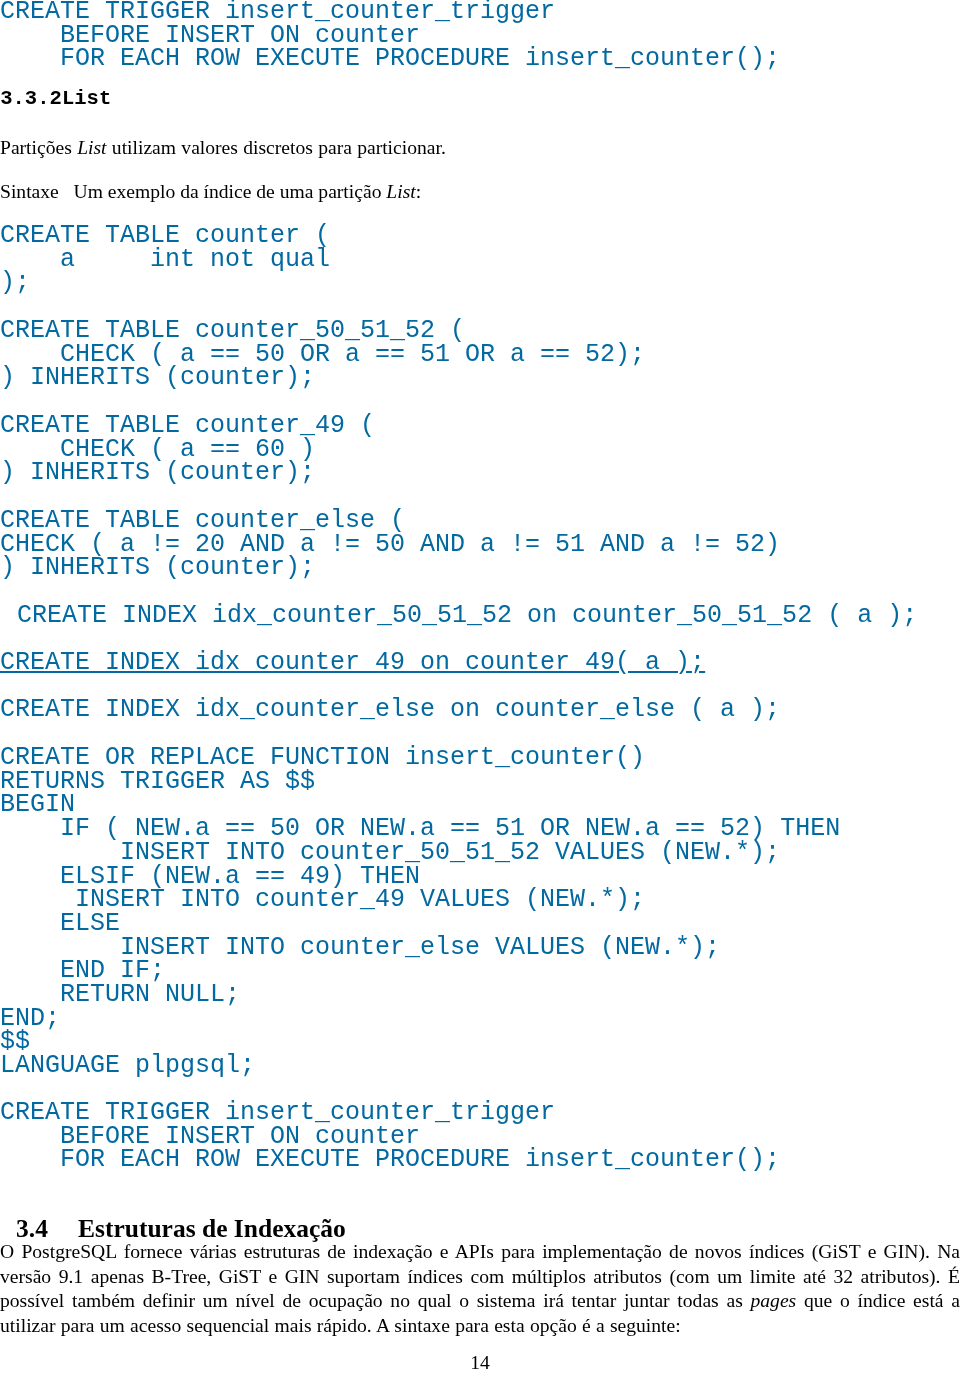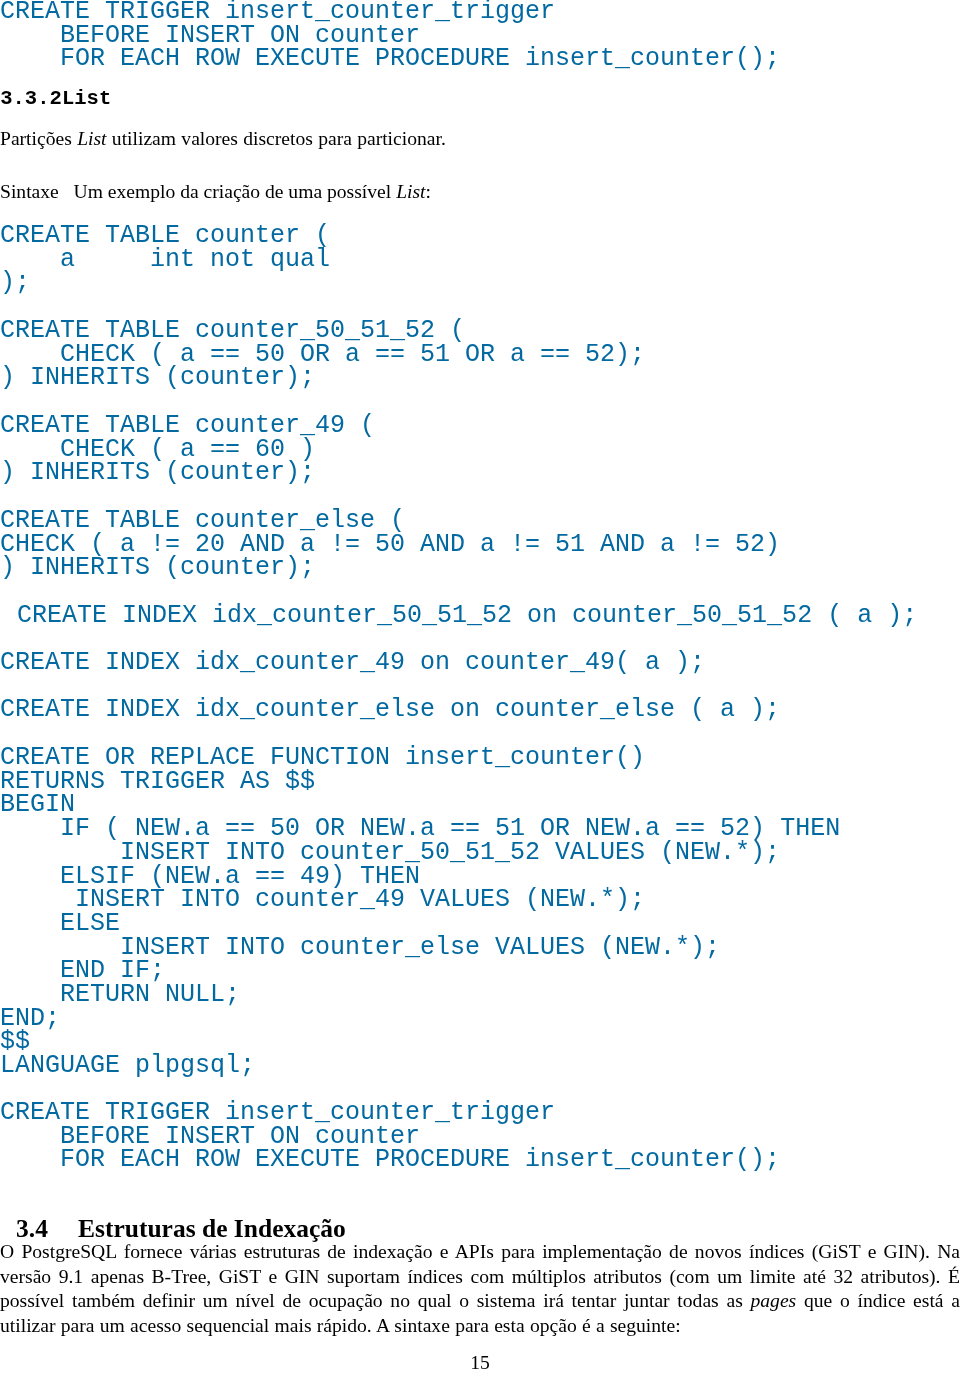--- a/index.html
+++ b/index.html
@@ -92,43 +92,43 @@
 <body>
 
 <div class="page">
 
   <pre class="code code-block abs" style="top:0px;">CREATE TRIGGER insert_counter_trigger
     BEFORE INSERT ON counter
     FOR EACH ROW EXECUTE PROCEDURE insert_counter();</pre>
 
   <h3 class="sub abs" style="top:87px;"><span class="num">3.3.2</span><span>List</span></h3>
 
-  <p class="para abs" style="top:127px; width:876px;"><span>Partições </span><i>List</i><span> utilizam valores discretos para particionar.</span></p>
+  <p class="para abs" style="top:136px; width:876px;"><span>Partições </span><i>List</i><span> utilizam valores discretos para particionar.</span></p>
 
-  <p class="runin abs" style="top:180px; width:960px;"><b>Sintaxe</b>&nbsp;&nbsp;&nbsp;<span>Um exemplo da criação de uma possível </span><i>List</i><span>:</span></p>
+  <p class="runin abs" style="top:180px; width:960px;"><b>Sintaxe</b>&nbsp;&nbsp;&nbsp;<span>Um exemplo da índice de uma partição </span><i>List</i><span>:</span></p>
 
   <pre class="code code-block abs" style="top:224px;">CREATE TABLE counter (
     a     int not qual
 );</pre>
 
   <pre class="code code-block abs" style="top:319px;">CREATE TABLE counter_50_51_52 (
     CHECK ( a == 50 OR a == 51 OR a == 52);
 ) INHERITS (counter);</pre>
 
   <pre class="code code-block abs" style="top:414px;">CREATE TABLE counter_49 (
     CHECK ( a == 60 )
 ) INHERITS (counter);</pre>
 
   <pre class="code code-block abs" style="top:509px;">CREATE TABLE counter_else (
 CHECK ( a != 20 AND a != 50 AND a != 51 AND a != 52)
 ) INHERITS (counter);</pre>
 
   <pre class="code code-block abs" style="top:604px;padding-left:17px;">CREATE INDEX idx_counter_50_51_52 on counter_50_51_52 ( a );</pre>
 
-  <pre class="code code-block abs" style="top:651px;">CREATE INDEX idx_counter_49 on counter_49( a );</pre>
+  <pre class="code code-block abs" style="top:651px;text-decoration:underline;">CREATE INDEX idx_counter_49 on counter_49( a );</pre>
 
   <pre class="code code-block abs" style="top:698px;">CREATE INDEX idx_counter_else on counter_else ( a );</pre>
 
   <pre class="code code-block abs" style="top:746px;">CREATE OR REPLACE FUNCTION insert_counter()
 RETURNS TRIGGER AS $$
 BEGIN
     IF ( NEW.a == 50 OR NEW.a == 51 OR NEW.a == 52) THEN
         INSERT INTO counter_50_51_52 VALUES (NEW.*);
     ELSIF (NEW.a == 49) THEN
      INSERT INTO counter_49 VALUES (NEW.*);
@@ -141,15 +141,15 @@
 LANGUAGE plpgsql;</pre>
 
   <pre class="code code-block abs" style="top:1101px;">CREATE TRIGGER insert_counter_trigger
     BEFORE INSERT ON counter
     FOR EACH ROW EXECUTE PROCEDURE insert_counter();</pre>
 
   <h2 class="sec abs" style="top:1198px;"><span class="num">3.4</span><span>Estruturas de Indexação</span></h2>
 
   <p class="para abs" style="top:1240px; width:960px;"><span>O PostgreSQL fornece várias estruturas de indexação e APIs para implementação de novos índices (GiST e GIN). Na versão 9.1 apenas B-Tree, GiST e GIN suportam índices com múltiplos atributos (com um limite até 32 atributos). É possível também definir um nível de ocupação no qual o sistema irá tentar juntar todas as </span><i>pages</i><span> que o índice está a utilizar para um acesso sequencial mais rápido. A sintaxe para esta opção é a seguinte:</span></p>
 
-  <div class="folio" style="top:1352px;">15</div>
+  <div class="folio" style="top:1352px;">14</div>
 
 </div>
 
 </body></html>

